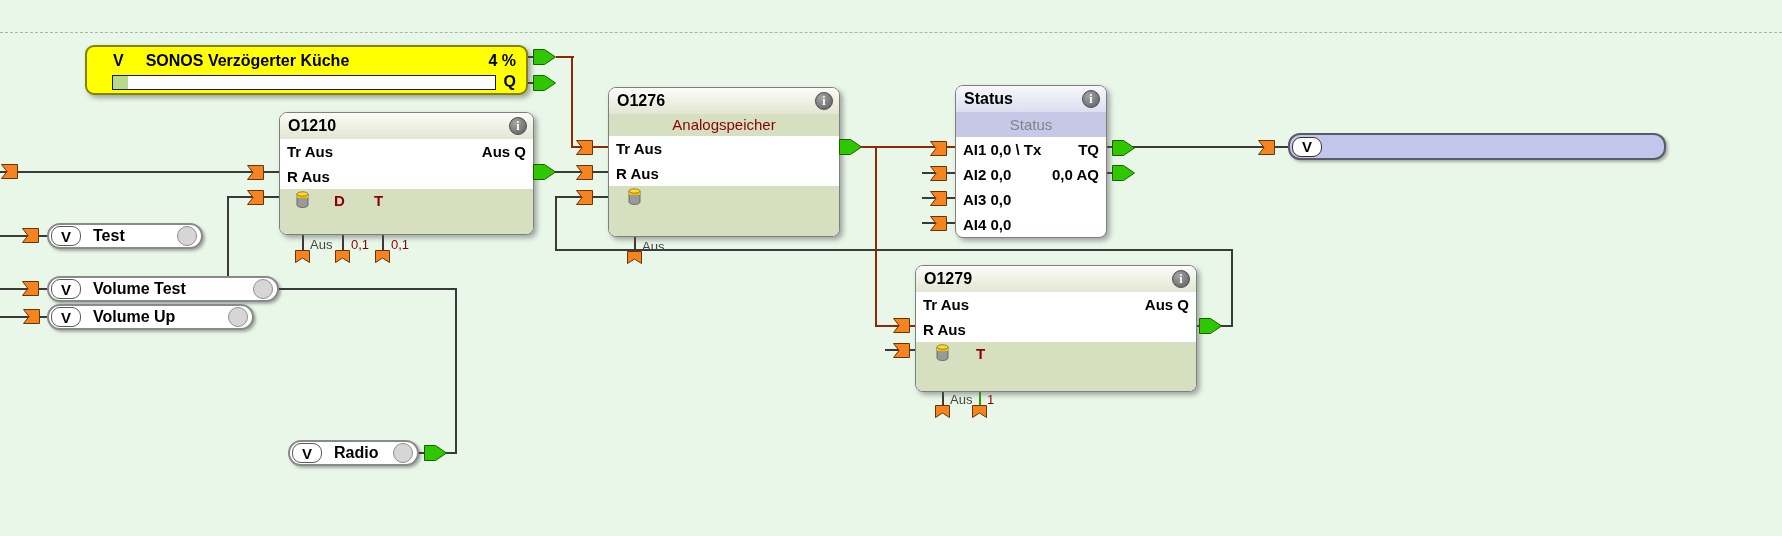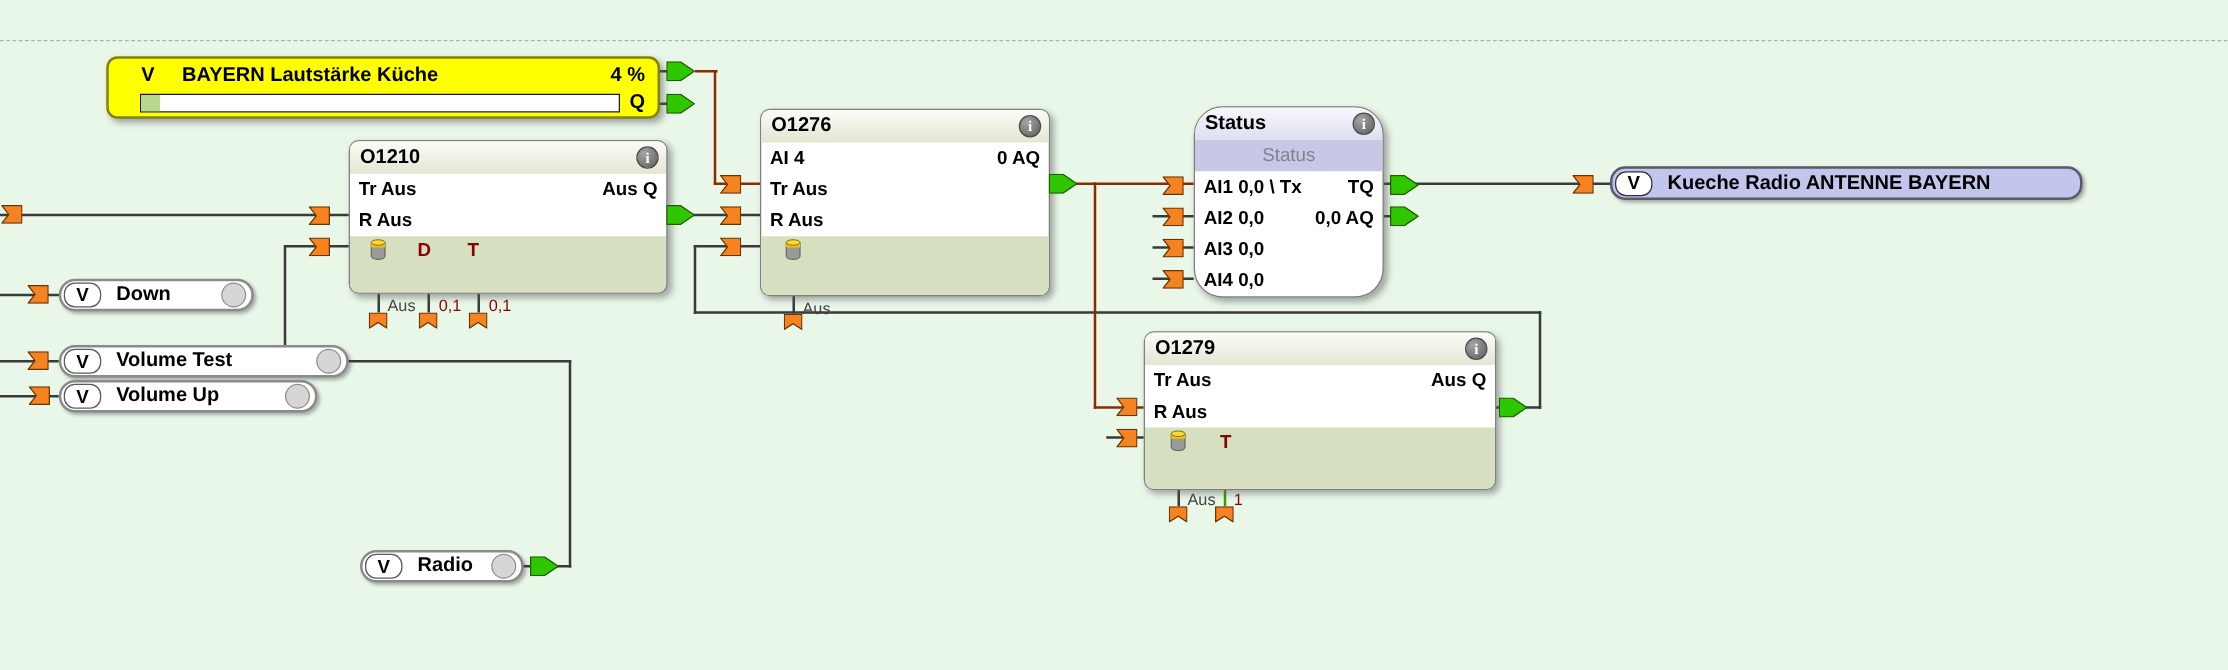--- a/index.html
+++ b/index.html
@@ -128,21 +128,21 @@
   <div class="flabel" style="left:310px;top:237px;">Aus</div>
   <div class="flabel red" style="left:351px;top:237px;">0,1</div>
   <div class="flabel red" style="left:391px;top:237px;">0,1</div>
   <div class="flabel" style="left:642px;top:239px;">Aus</div>
   <div class="flabel" style="left:950px;top:392px;">Aus</div>
   <div class="flabel red" style="left:987px;top:392px;">1</div>
 
   <div class="sonos">
     <div class="srow1">
       <span style="margin-left:18px;">V</span>
-      <span style="margin-left:22px;">BAYERN Lautstärke Küche</span>
+      <span style="margin-left:22px;">SONOS Verzögerter Küche</span>
       <span style="margin-left:auto;margin-right:2px;">4 %</span>
     </div>
     <div class="srow2">
       <div class="sbar">
         <div class="sfill" style="width: 4%;"></div>
       </div>
       <span style="font-weight:bold;font-size:16px;margin-right:2px;">Q</span>
     </div>
   </div>
 
@@ -167,40 +167,37 @@
       <span class="pletter" style="left:54px;">D</span>
       <span class="pletter" style="left:94px;">T</span>
     </div>
   </div>
 
   <div class="block" style="left:608px;top:87px;width:230px;height:148px;">
     <div class="bh">
         <span>O1276</span>
       <div class="info">i</div>
       </div>
-    <div class="brow">
-        <span>AI 4</span>
-                      <span>0 AQ</span>
-      </div>
+    <div class="bsub redtext">Analogspeicher</div>
     <div class="brow">
         <span>Tr Aus</span>
       </div>
     <div class="brow">
         <span>R Aus</span>
       </div>
     <div class="bfoot">
       <svg class="cyl" style="left:19px;" viewBox="0 0 13 17">
           <path d="M1 3 V14 C1 15.4 3.5 16.5 6.5 16.5 C9.5 16.5 12 15.4 12 14 V3" fill="#9a9a9a" stroke="#555" stroke-width="0.8"></path>
           <rect x="1" y="3" width="11" height="4" fill="#f2c300"></rect>
           <ellipse cx="6.5" cy="3" rx="5.5" ry="2.2" fill="#f8d83a" stroke="#8a6d00" stroke-width="0.8"></ellipse>
         </svg>
     </div>
   </div>
 
-  <div class="block status" style="left:955px;top:85px;width:150px;height:151px;border-radius:23px;">
+  <div class="block status" style="left:955px;top:85px;width:150px;height:151px;">
     <div class="bh">
         <span>Status</span>
       <div class="info">i</div>
       </div>
     <div class="bsub" style="flex-basis:25px;line-height:25px;">Status</div>
     <div class="brow">
         <span>AI1 0,0 \ Tx</span>
                       <span>TQ</span>
       </div>
     <div class="brow">
@@ -306,35 +303,34 @@
     </svg>
   <svg class="cout" style="left:1199px;top:318px;" viewBox="0 0 23 16">
       <path d="M0.5 0.5 H11.5 L22.5 8 L11.5 15.5 H0.5 Z"></path>
     </svg>
   <svg class="cout" style="left:424px;top:445px;" viewBox="0 0 23 16">
       <path d="M0.5 0.5 H11.5 L22.5 8 L11.5 15.5 H0.5 Z"></path>
     </svg>
 
   <div class="pill" style="left:47px;top:223px;width:156px;">
     <span class="vbadge">V</span>
-    <span class="plabel">Down</span>
+    <span class="plabel">Test</span>
     <span class="pcircle"></span>
   </div>
   <div class="pill" style="left:47px;top:276px;width:232px;">
     <span class="vbadge">V</span>
     <span class="plabel">Volume Test</span>
     <span class="pcircle"></span>
   </div>
   <div class="pill" style="left:47px;top:304px;width:207px;">
     <span class="vbadge">V</span>
     <span class="plabel">Volume Up</span>
     <span class="pcircle"></span>
   </div>
   <div class="pill" style="left:288px;top:440px;width:131px;">
     <span class="vbadge">V</span>
     <span class="plabel">Radio</span>
     <span class="pcircle"></span>
   </div>
   <div class="pill lav" style="left:1288px;top:133px;width:378px;height:27px;">
     <span class="vbadge">V</span>
-    <span class="plabel">Kueche Radio ANTENNE BAYERN</span>
   </div>
 </div>
 
 </body></html>

